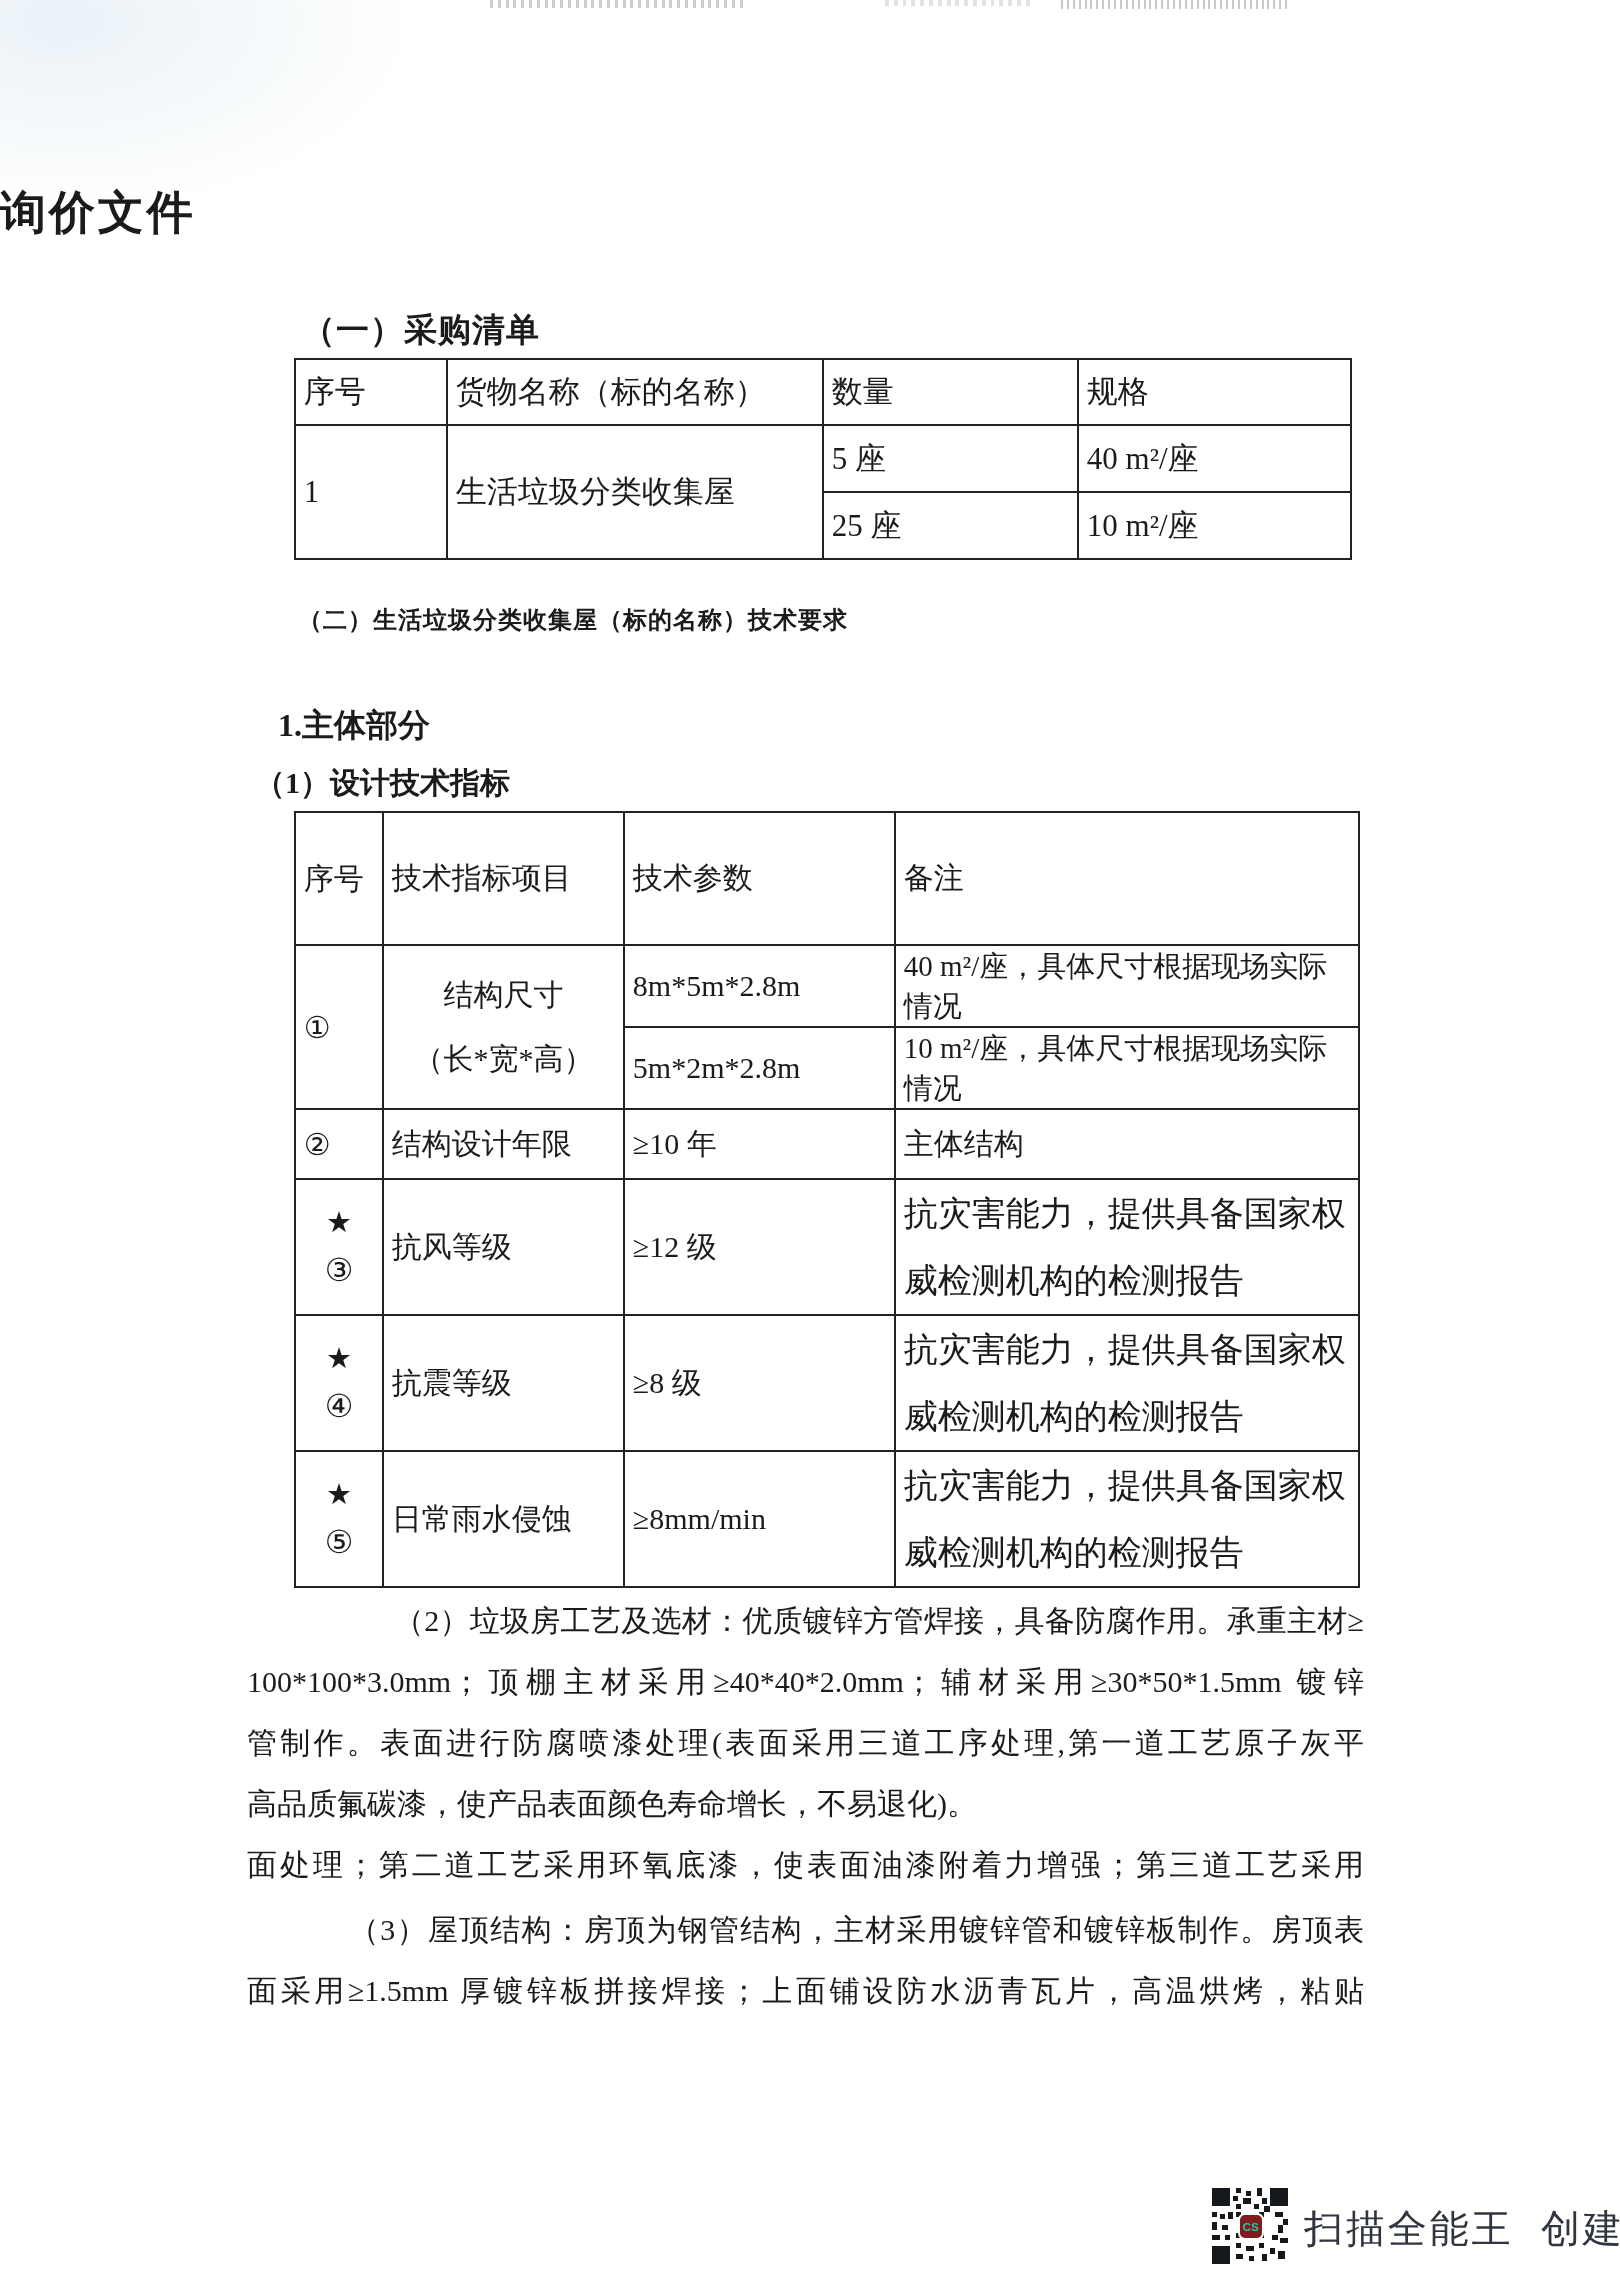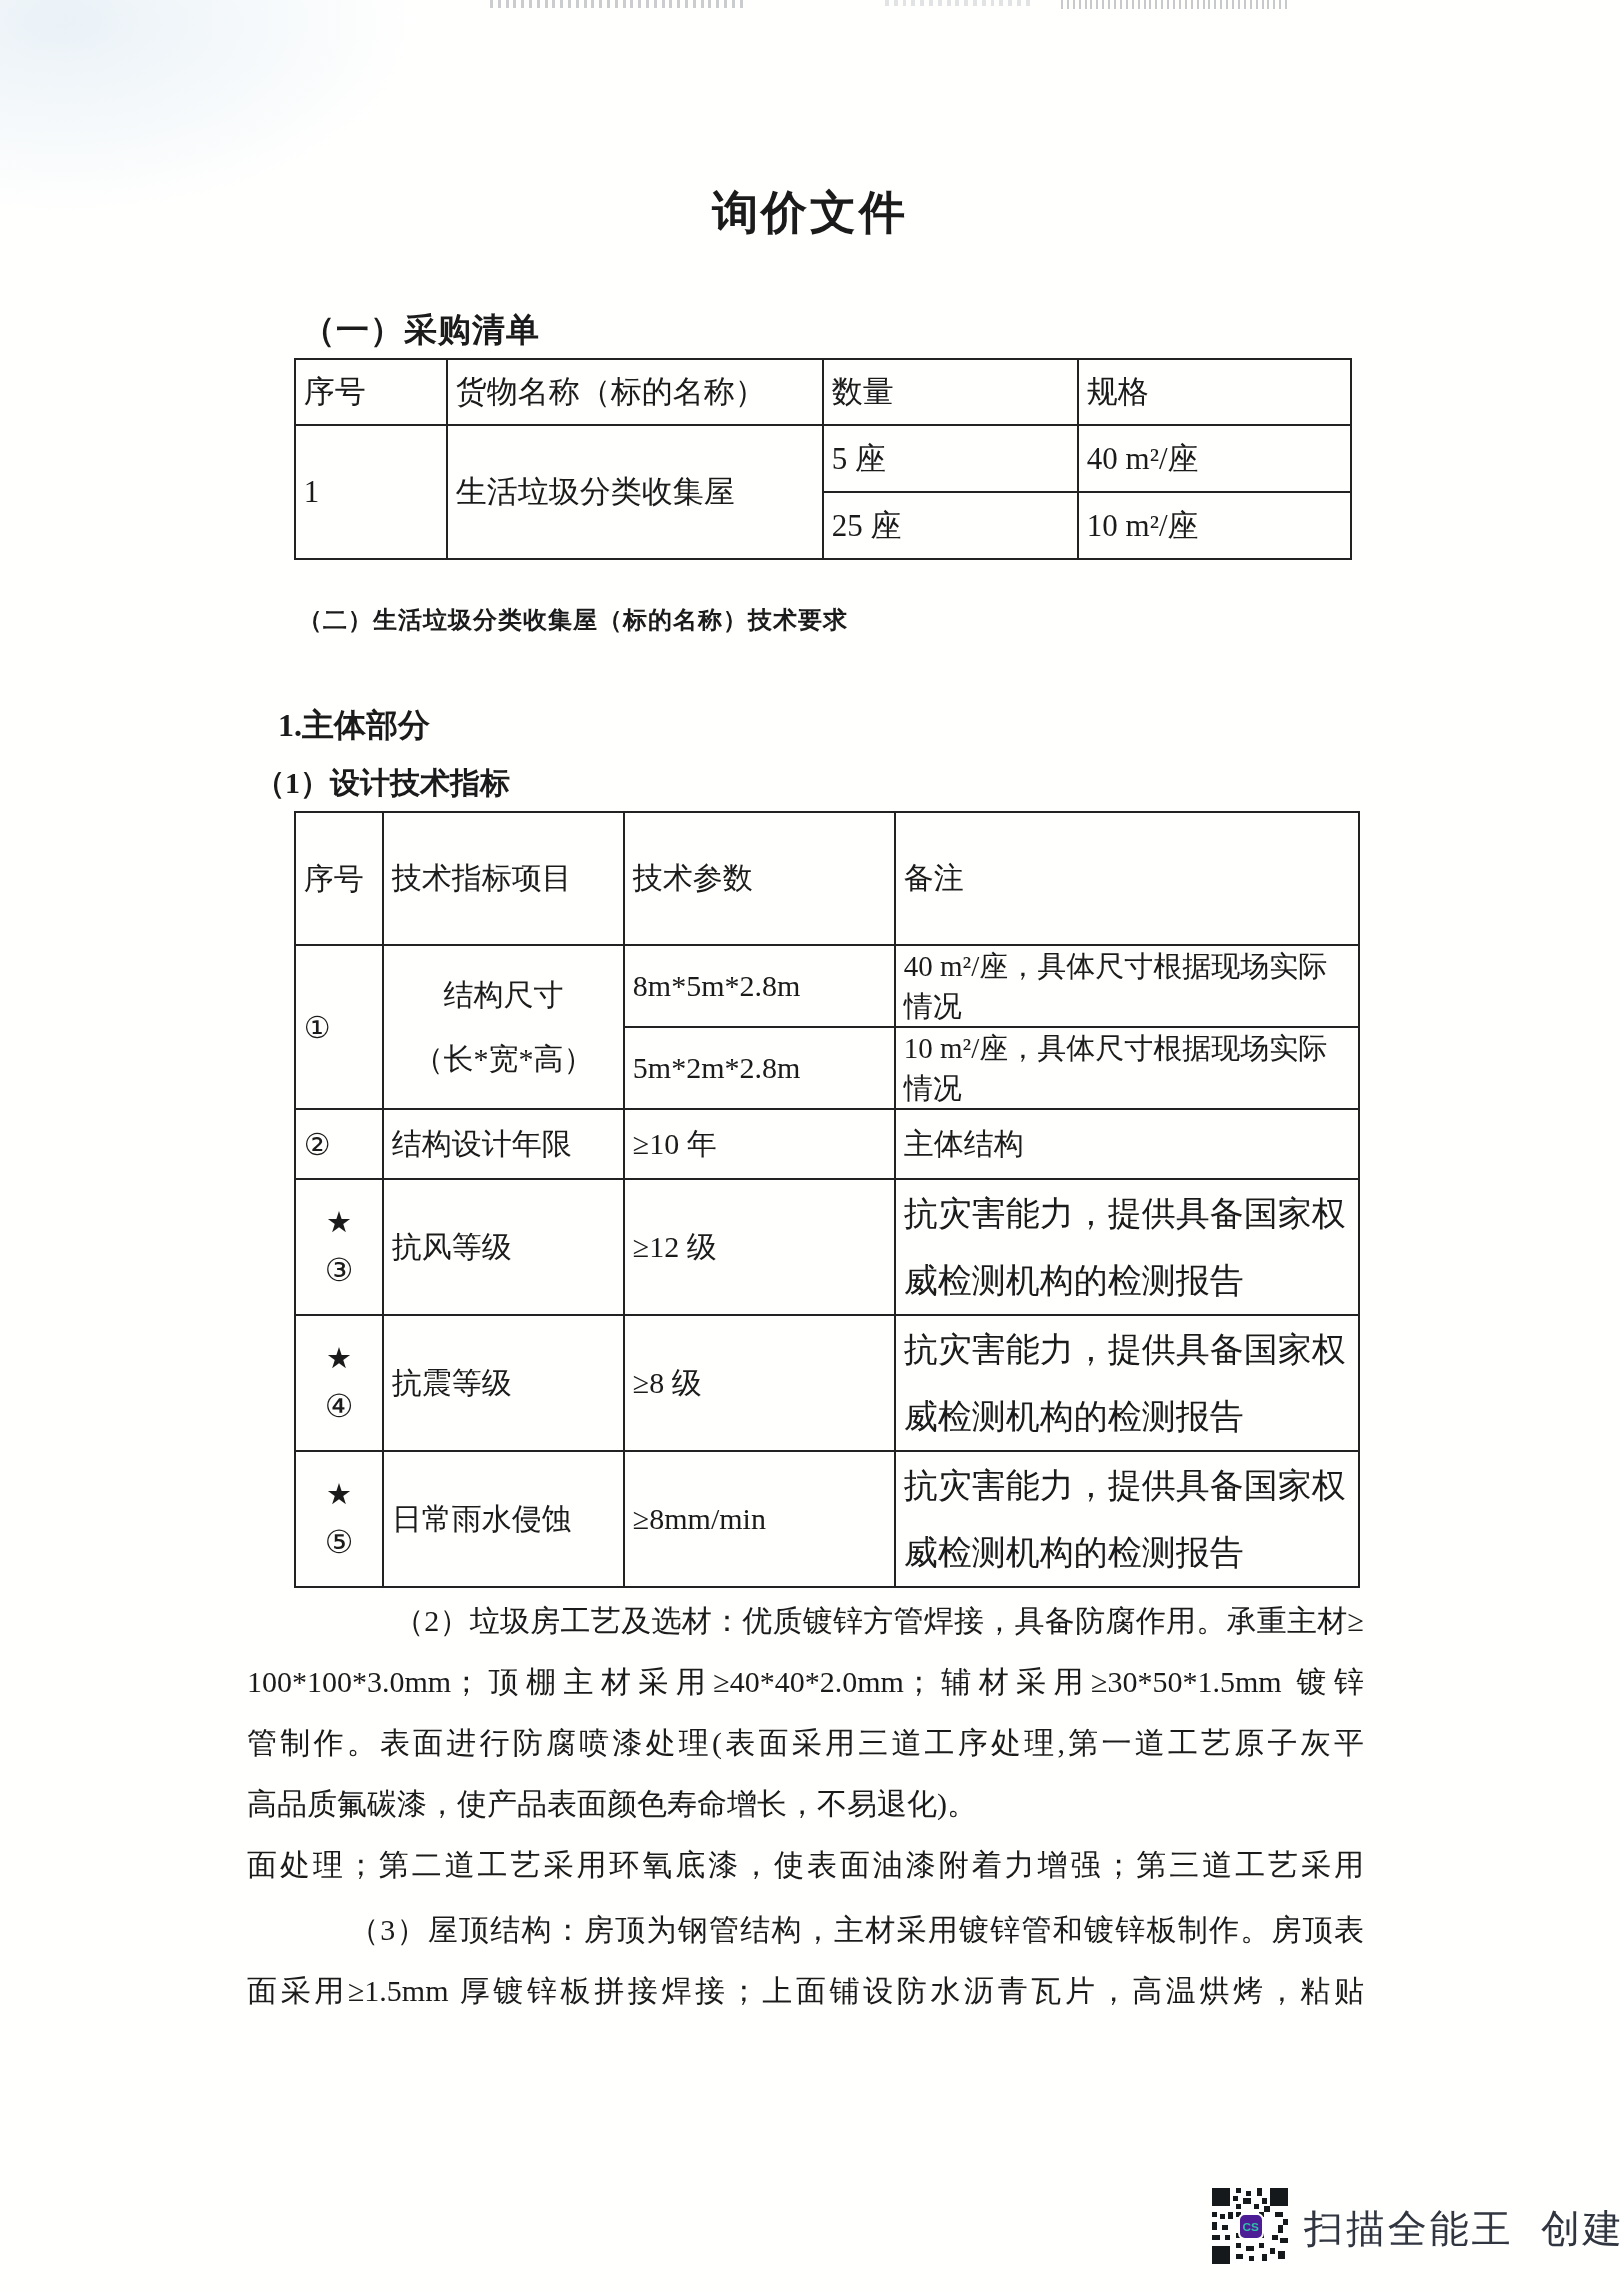--- a/index.html
+++ b/index.html
@@ -18,21 +18,21 @@
     background:repeating-linear-gradient(90deg,#8b8f94 0 2.9px,transparent 2.9px 7.8px);}
   .smudge.s2{left:885px;width:147px;height:5.9px;opacity:.3;
     background:repeating-linear-gradient(90deg,#9aa0a6 0 3.9px,transparent 3.9px 8.8px);}
   .smudge.s3{left:1061px;width:227px;height:8.8px;
     background:repeating-linear-gradient(90deg,#82878d 0 2px,transparent 2px 5.9px);}
   .corner-tint{position:absolute;left:0;top:0;width:421px;height:216px;pointer-events:none;
     background:radial-gradient(ellipse at 15% 10%,rgba(180,208,230,.28),rgba(180,208,230,0) 70%);}
 
   .doc-title{
     position:absolute;left:0;top:182px;width:1620px;
-    text-align:center;font-size:46px;font-weight:700;letter-spacing:2.9px;
+    text-align:left;font-size:46px;font-weight:700;letter-spacing:2.9px;
   }
   .h-sec1{position:absolute;left:302px;top:308px;font-size:33px;font-weight:700;letter-spacing:1px;}
   .h-sec2{position:absolute;left:298px;top:604px;font-size:24px;font-weight:700;letter-spacing:1px;}
   .h-sub1{position:absolute;left:278px;top:704px;font-size:32px;font-weight:700;}
   .h-sub2{position:absolute;left:255px;top:763px;font-size:30px;font-weight:700;}
 
   table.scan{border-collapse:collapse;table-layout:fixed;}
   table.scan th,table.scan td{
     border:2.5px solid #222;
     text-align:left;vertical-align:middle;
@@ -66,21 +66,21 @@
   .pline.just::after{content:"";display:inline-block;width:100%;}
   .pline.just{white-space:normal;text-align-last:justify;}
   .ind2{text-indent:147px;}
   .ind3{text-indent:102px;}
   .gap{height:3.9px;}
 
   .footer{position:absolute;left:1212px;top:2186px;height:80px;}
   .qr{position:absolute;left:0;top:2px;width:76px;height:76px;}
   .qr-badge{
     position:absolute;left:25.5px;top:27.4px;width:26.5px;height:26.5px;
-    background:#4c1d95;border:2px solid #fff;border-radius:6.9px;
+    background:#7f1d1d;border:2px solid #fff;border-radius:6.9px;
     box-sizing:border-box;
     display:flex;align-items:center;justify-content:center;
     font-family:"Liberation Sans","DejaVu Sans",sans-serif;
     font-size:11.8px;font-weight:700;color:#2fbfa8;letter-spacing:0;
   }
   .credit{
     position:absolute;left:1304px;top:2202px;
     font-family:"Liberation Sans","DejaVu Sans",sans-serif;
     font-size:39px;color:#30353f;letter-spacing:2.9px;word-spacing:13.7px;white-space:nowrap;
   }

